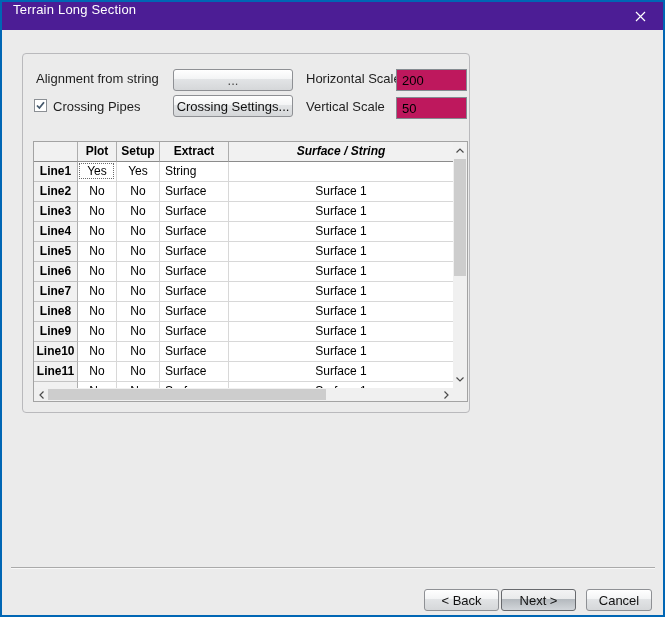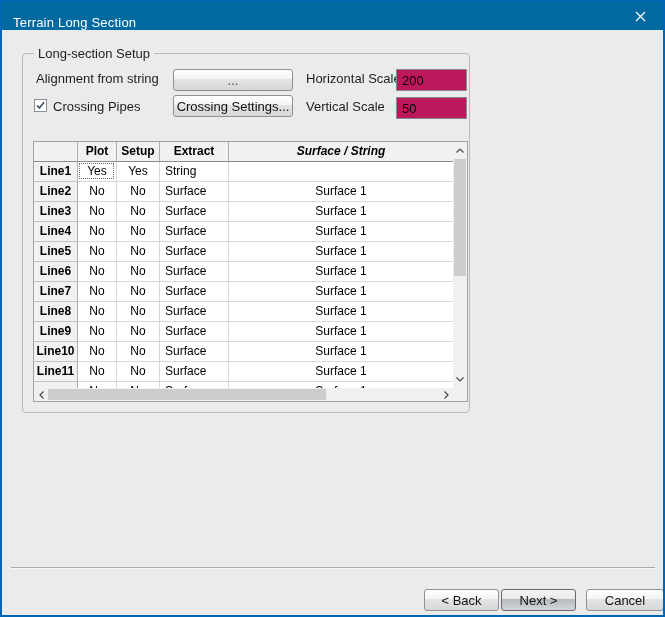--- a/index.html
+++ b/index.html
@@ -8,21 +8,21 @@
 
   .window {
     position:relative; width:665px; height:617px;
     background:#ebebeb; border:2px solid #0066b4;
     font-size:13px; color:#1e1e1e; overflow:hidden;
   }
 
   
   .titlebar {
     position:absolute; left:0; top:0; right:0; height:28px;
-    background:#0369a1; display:flex; align-items:flex-end;
+    background:#4c1d95; display:flex; align-items:flex-start;
   }
   .titlebar .title {
     color:#ffffff; font-size:13px; padding-left:11px; letter-spacing:.2px;
   }
   .close-btn {
     position:absolute; right:0; top:0; width:45px; height:28px;
     display:flex; align-items:center; justify-content:center; cursor:default;
   }
   .close-btn svg { display:block; }
 
@@ -128,21 +128,20 @@
   <div class="titlebar">
     <span class="title">Terrain Long Section</span>
     <div class="close-btn">
       <svg width="11" height="11" viewBox="0 0 11 11">
         <path d="M1 1 L10 10 M10 1 L1 10" stroke="#ffffff" stroke-width="1.2" fill="none"></path>
       </svg>
     </div>
   </div>
 
   <div class="groupbox">
-    <span class="groupbox-label">Long-section Setup</span>
 
     <span class="ctl-label" style="left:13px; top:17px;">Alignment from string</span>
     <div class="btn ellipsis" style="left:150px; top:15px; width:120px; height:22px;">...</div>
     <span class="ctl-label" style="left:283px; top:17px;">Horizontal Scale</span>
     <input class="txt" style="left: 373px; top: 15px;" value="200">
 
     <div class="checkbox checked" style="left:11px; top:45px;">
       <svg width="9" height="9" viewBox="0 0 9 9">
         <path d="M1 4.5 L3.4 7 L8 1.2" stroke="#44586c" stroke-width="1.8" fill="none"></path>
       </svg>
@@ -276,15 +275,15 @@
           </svg>
         </div>
       </div>
       <div class="scroll-corner"></div>
     </div>
   </div>
 
   <div class="separator"></div>
   <div class="btn footer-btn" style="left:422px;">&lt; Back</div>
   <div class="btn footer-btn default" style="left:499px;">Next &gt;</div>
-  <div class="btn footer-btn" style="left:584px; width:78px;">Cancel</div>
+  <div class="btn footer-btn" style="left:584px; width:66px;">Cancel</div>
 
 </div>
 
 </body></html>

